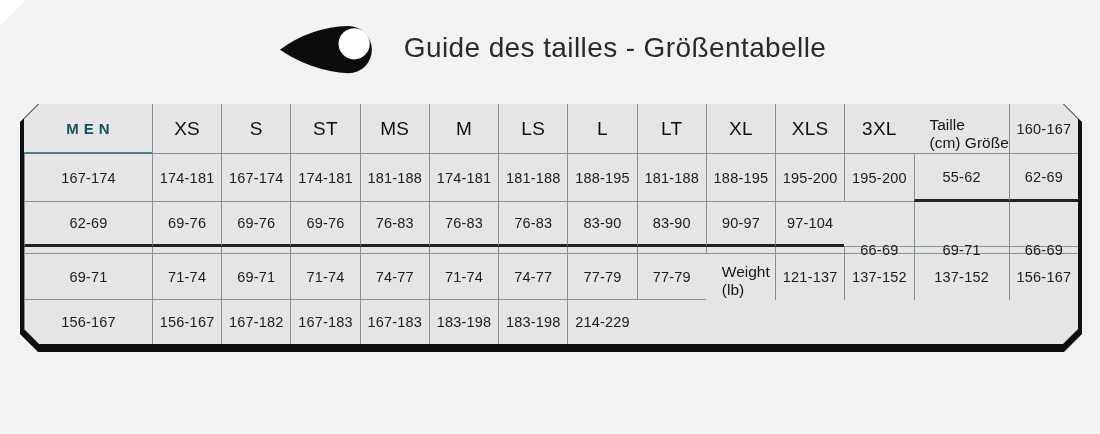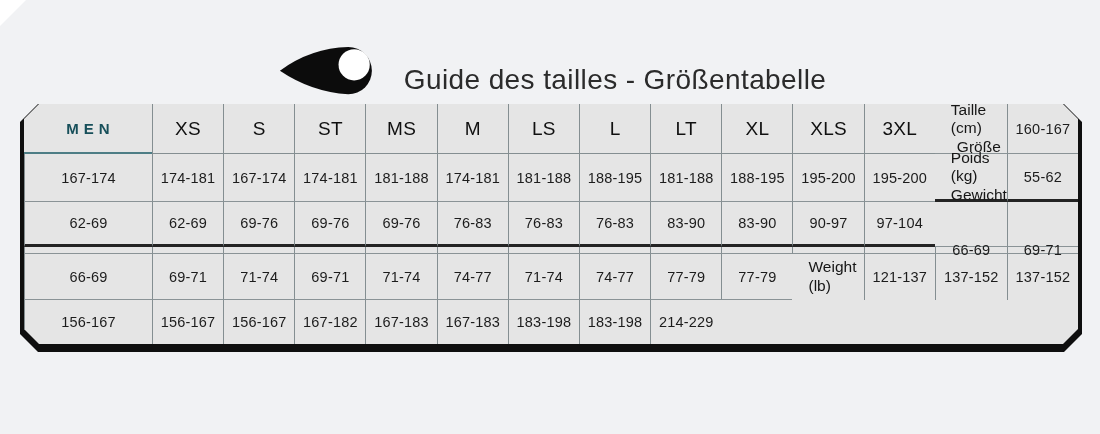--- a/index.html
+++ b/index.html
@@ -12,21 +12,21 @@
   }
   .corner-cut {
     position: absolute; top: 0; left: 0;
     width: 26px; height: 26px;
     background: #ffffff;
     clip-path: polygon(0 0, 100% 0, 0 100%);
   }
   .header-bar {
     height: 96px;
     display: flex;
-    align-items: flex-end;
+    align-items: center;
     justify-content: center;
     gap: 22px;
   }
   .logo { width: 108px; height: 54px; flex: 0 0 auto; }
   .page-title {
     font-size: 28px;
     font-weight: 300;
     color: #2b2b2b;
     letter-spacing: 0.4px;
   }
@@ -74,22 +74,22 @@
     padding-left: 5px;
     color: #174f5a;
   }
   .size-hdr {
     font-size: 19px;
     font-weight: 400;
     color: #101010;
     letter-spacing: 0.3px;
   }
   .row-label {
-    flex-direction: column;
-    align-items: center;
+    flex-direction: row;
+    align-items: flex-end;
     justify-content: center;
     padding-left: 16px;
     font-size: 15.5px;
     line-height: 1.2;
     color: #161616;
   }
   .val { font-size: 14.5px; letter-spacing: 0.2px; color: #1c1c1c; text-align: right; }
 </style>
 </head>
 <body>
@@ -179,24 +179,20 @@
         </div>
         <div class="cell r0">
           <span class="val">188-195</span>
         </div>
         <div class="cell r0">
           <span class="val">195-200</span>
         </div>
         <div class="cell r0">
           <span class="val">195-200</span>
         </div>
-        <div class="cell col0 row-label r1">
-          <span>Poids (kg)</span>
-          <span>Gewicht</span>
-        </div>
         <div class="cell r1">
           <span class="val">55-62</span>
         </div>
         <div class="cell r1">
           <span class="val">62-69</span>
         </div>
         <div class="cell r1">
           <span class="val">62-69</span>
         </div>
         <div class="cell r1">

